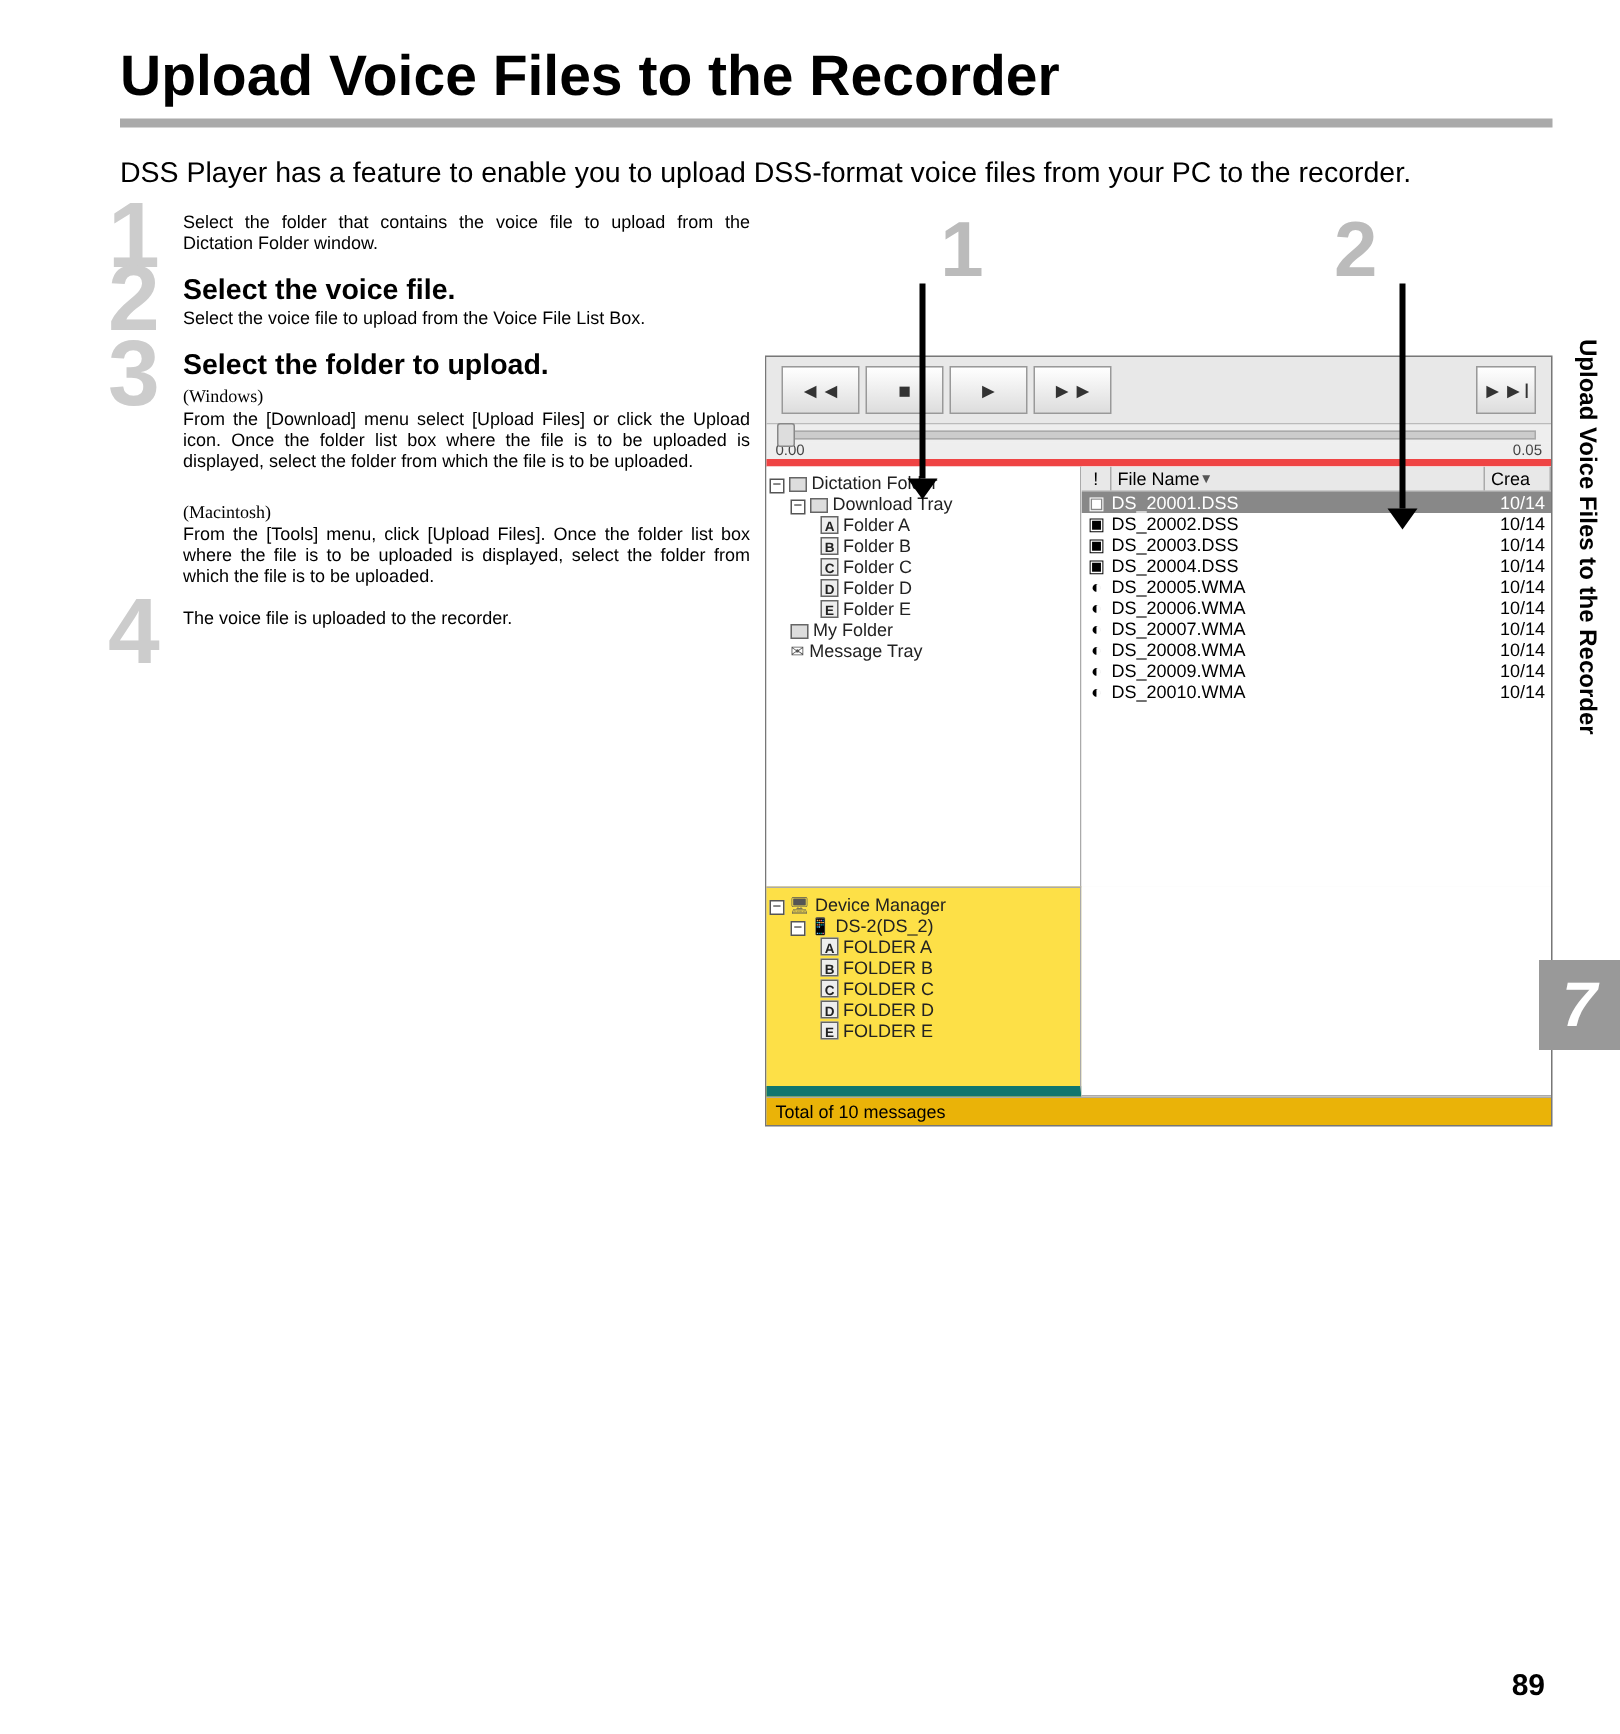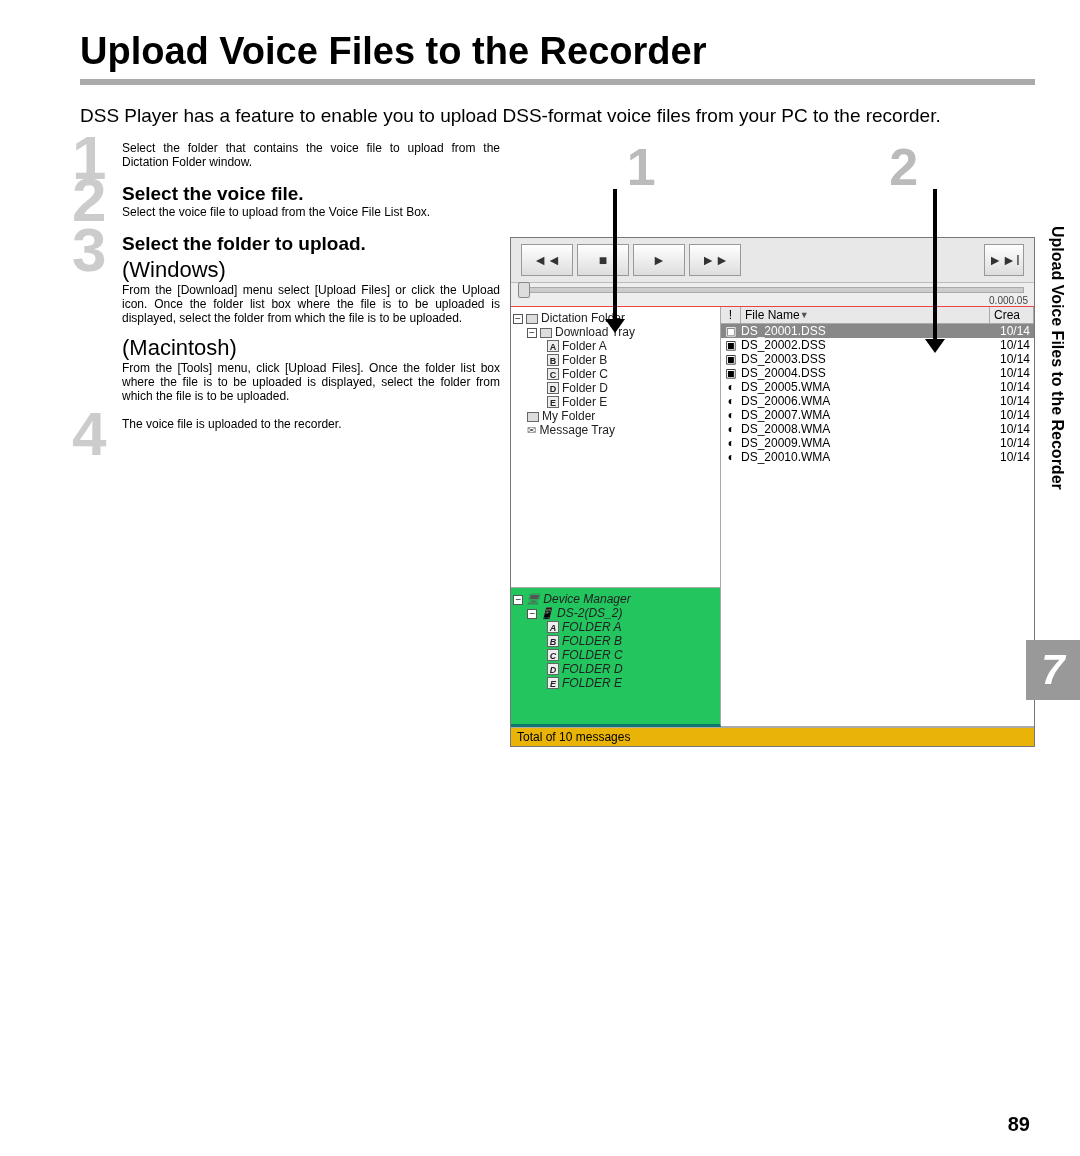--- a/index.html
+++ b/index.html
@@ -54,22 +54,23 @@
   }
   .step-title {
     font-weight: bold;
     font-size: 19px;
   }
   .step-body {
     font-size: 12px;
     text-align: justify;
   }
   .platform {
-    font-size: 22px;
+    font-size: 12px;
     margin-top: 2px;
+    font-family: Liberation Serif, serif;
   }
   .callouts {
     display: flex;
     justify-content: space-around;
     margin-bottom: 0;
   }
   .callout {
     text-align: center;
     width: 50%;
     position: relative;
@@ -139,25 +140,25 @@
     left: -4px;
     top: -6px;
     width: 12px;
     height: 16px;
     background: #ddd;
     border: 1px solid #888;
     border-radius: 2px;
   }
   .ruler {
     display: flex;
-    justify-content: flex-end;
+    justify-content: space-between;
     font-size: 10px;
     color: #444;
     padding: 0 6px;
-    border-bottom: 1px solid #ef4444;
+    border-bottom: 5px solid #ef4444;
     background: #eee;
   }
   .panes {
     display: flex;
     height: 280px;
   }
   .tree-pane {
     width: 210px;
     border-right: 1px solid #aaa;
     background: #fff;
@@ -193,28 +194,27 @@
   }
   .file-row.sel {
     background: #888;
     color: #fff;
   }
   .fi { width: 16px; text-align:center; }
   .fn { flex:1; padding-left:2px; white-space:nowrap; overflow:hidden;}
   .fd { width: 44px; text-align:right; padding-right:2px; white-space:nowrap;}
   .device-pane {
     border-top: 1px solid #aaa;
-    background: #22c55e;
+    background: #fde047;
     font-size: 12px;
     padding: 4px 2px;
     height: 140px;
     width: 210px;
     border-right:1px solid #aaa;
-    border-bottom:3px solid #0f766e;
-    font-style:italic;
+    border-bottom:7px solid #0f766e;
   }
   .statusbar {
     border-top: 1px solid #aaa;
     background: #eab308;
     font-size: 12px;
     padding: 2px 6px;
   }
   .side-tab {
     position: absolute;
     right: 14px;
@@ -270,21 +270,21 @@
       <div class="step-num">2</div>
       <div class="step-title">Select the voice file.</div>
       <div class="step-body">Select the voice file to upload from the Voice File List Box.</div>
     </div>
 
     <div class="step">
       <div class="step-num">3</div>
       <div class="step-title">Select the folder to upload.</div>
       <div class="platform">(Windows)</div>
       <div class="step-body">From the [Download] menu select [Upload Files] or click the Upload icon. Once the folder list box where the file is to be uploaded is displayed, select the folder from which the file is to be uploaded.</div>
-      <div class="platform" style="margin-top:10px;">(Macintosh)</div>
+      <div class="platform" style="margin-top:20px;">(Macintosh)</div>
       <div class="step-body">From the [Tools] menu, click [Upload Files]. Once the folder list box where the file is to be uploaded is displayed, select the folder from which the file is to be uploaded.</div>
     </div>
 
     <div class="step">
       <div class="step-num">4</div>
       <div class="step-body">The voice file is uploaded to the recorder.</div>
     </div>
 
   </div>
 

